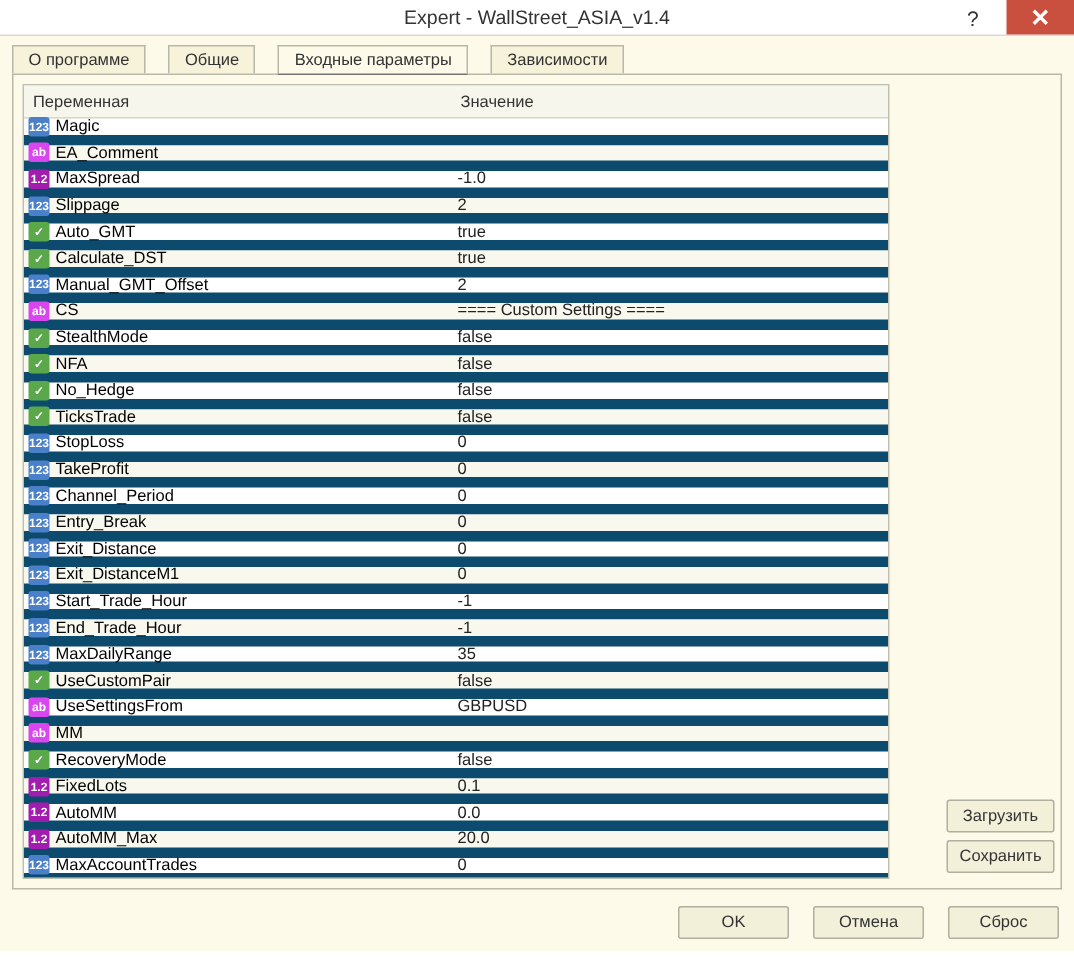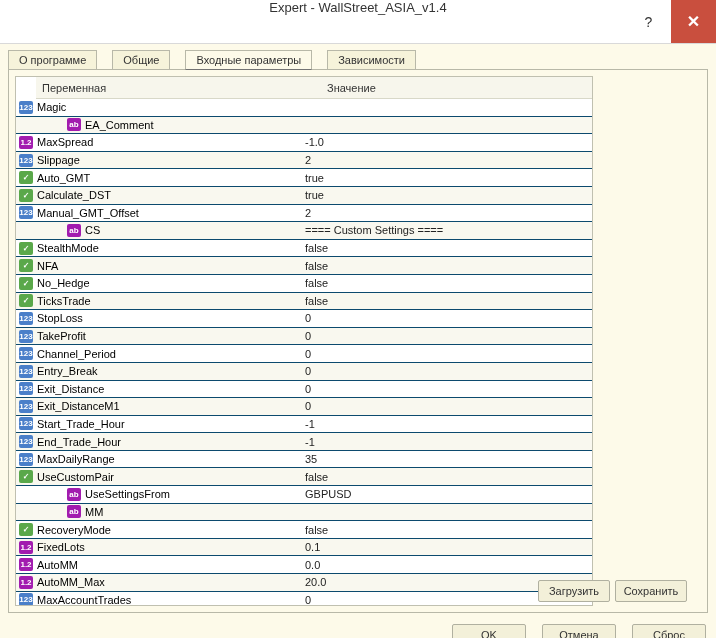--- a/index.html
+++ b/index.html
@@ -5,25 +5,25 @@
 * { box-sizing: border-box; margin: 0; padding: 0; }
 body {
   font-family: "Segoe UI", Tahoma, sans-serif;
   font-size: 12px;
   background: #fff;
   width: 716px;
   height: 638px;
   overflow: hidden;
 }
 .titlebar {
-  height: 44px;
+  height: 24px;
   background: #fff;
   border-bottom: 1px solid #d9d9d9;
   display: flex;
-  align-items: flex-start;
+  align-items: center;
   position: relative;
 }
 .titlebar .title {
   position: absolute;
   left: 50%;
   transform: translateX(-50%);
   font-size: 13px;
   color: #333;
 }
 .titlebar .controls {
@@ -85,36 +85,35 @@
   width: 578px;
   height: 530px;
   overflow: hidden;
 }
 .thead {
   display: flex;
   background: #f7f6ec;
   border-bottom: 1px solid #d8d8c8;
   height: 22px;
   align-items: center;
-  margin-left: 20px;
 }
 .thead .col {
   padding: 0 6px;
   font-size: 11px;
   color: #333;
 }
 .col-var { width: 285px; }
 .col-val { flex: 1; }
 .tbody { }
 .row {
   display: flex;
   height: 17.6px;
   align-items: center;
   font-size: 11px;
-  border-bottom: 1px solid #0c4a6e;
+  border-bottom: 7px solid #0c4a6e;
 }
 .row:nth-child(even) { background: #f9f8ef; }
 .row .cell-var {
   width: 285px;
   display: flex;
   align-items: center;
   padding-left: 3px;
   gap: 4px;
 }
 .row .cell-val {
@@ -128,29 +127,29 @@
   border-radius: 2px;
   display: inline-flex;
   align-items: center;
   justify-content: center;
   font-size: 8px;
   font-weight: bold;
   color: #fff;
   flex-shrink: 0;
 }
 .type-int { background: #4a7fc9; }
-.type-str { background: #a21caf; margin-left: 48px; }
+.type-str { background: #d946ef; }
 .type-bool { background: #5aa84a; }
 .type-dbl { background: #a21caf; }
 .side-buttons {
   position: absolute;
-  right: 20px;
+  right: 4px;
   bottom: 10px;
   display: flex;
-  flex-direction: row;
+  flex-direction: column;
   gap: 5px;
 }
 .btn {
   min-width: 72px;
   height: 22px;
   background: #f3f0d9;
   border: 1px solid #b0b0a0;
   font-size: 11px;
   color: #333;
   cursor: pointer;

